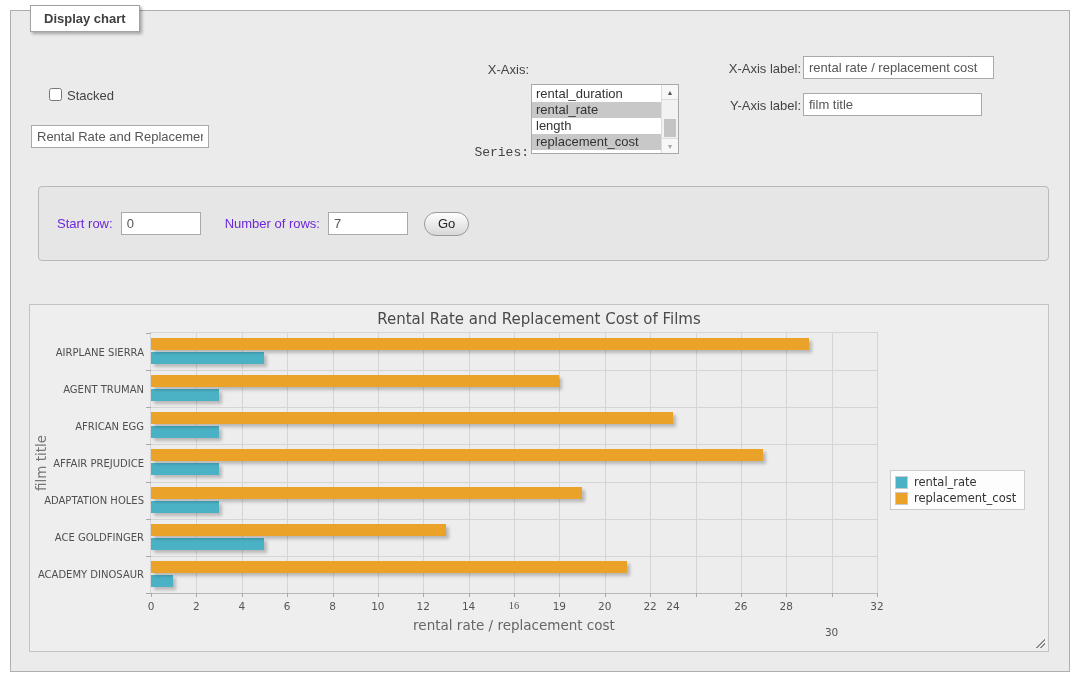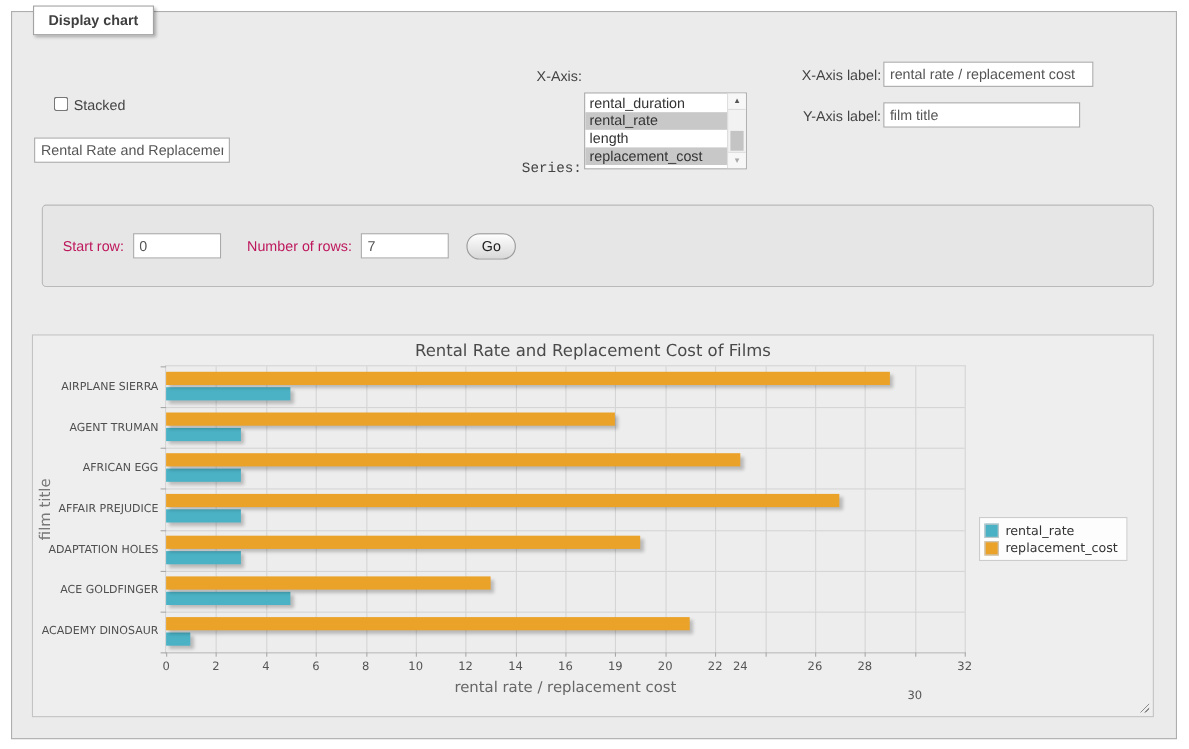--- a/index.html
+++ b/index.html
@@ -48,21 +48,21 @@
   .sb-btn.down { bottom:0; border-top:1px solid #ddd; color:#a9a9a9; }
   .sb-thumb { position:absolute; left:2px; width:12px; top:34px; height:18px; background:#c4c4c4; }
 
   .xlabel-input { position:absolute; left:792px; top:45px; width:191px; }
   .ylabel-input { position:absolute; left:792px; top:82px; width:179px; }
 
   
   .sub-fieldset { position:absolute; left:27px; top:175px; width:1011px; height:75px;
                   background:#e6e6e6; border:1px solid #b9b9b9; border-radius:4px;
                   display:flex; align-items:center; padding-left:18px; gap:8px; }
-  .sub-fieldset .flabel { font-size:13px; color:#be185d; }
+  .sub-fieldset .flabel { font-size:13px; color:#6d28d9; }
   .sub-fieldset input.text { width:80px; }
   .gap { width:8px; }
   .go-btn { margin-left:8px; padding:3px 13px 4px; border-radius:12px; border:1px solid #9a9a9a;
             background:linear-gradient(#fefefe,#d8d8d8); font-size:13px; color:#222;
             font-family:"Liberation Sans",sans-serif; cursor:pointer; }
 
   
   .chart-box { position:absolute; left:18px; top:293px; width:1020px; height:348px;
                background:#eeeeee; border:1px solid #c3c3c3; font-family:"DejaVu Sans",sans-serif; }
   .chart-title { position:absolute; top:5px; left:0; right:0; text-align:center; font-size:15px; color:#4a4a4a; }
@@ -157,21 +157,21 @@
           <div class="xtm" style="left: 226.875px;"></div>
           <div class="xtick" style="left: 226.875px;">10</div>
           <div class="vline" style="left: 272.25px;"></div>
           <div class="xtm" style="left: 272.25px;"></div>
           <div class="xtick" style="left: 272.25px;">12</div>
           <div class="vline" style="left: 317.625px;"></div>
           <div class="xtm" style="left: 317.625px;"></div>
           <div class="xtick" style="left: 317.625px;">14</div>
           <div class="vline" style="left: 363px;"></div>
           <div class="xtm" style="left: 363px;"></div>
-          <div class="xtick" style="left: 363px;">16</div>
+          <div class="xtick" style="left: 363px; font-family: Liberation Serif, serif;">16</div>
           <div class="vline" style="left: 408.375px;"></div>
           <div class="xtm" style="left: 408.375px;"></div>
           <div class="xtick" style="left: 408.375px;">19</div>
           <div class="vline" style="left: 453.75px;"></div>
           <div class="xtm" style="left: 453.75px;"></div>
           <div class="xtick" style="left: 453.75px;">20</div>
           <div class="vline" style="left: 499.125px;"></div>
           <div class="xtm" style="left: 499.125px;"></div>
           <div class="xtick" style="left: 499.125px;">22</div>
           <div class="vline" style="left: 544.5px;"></div>

